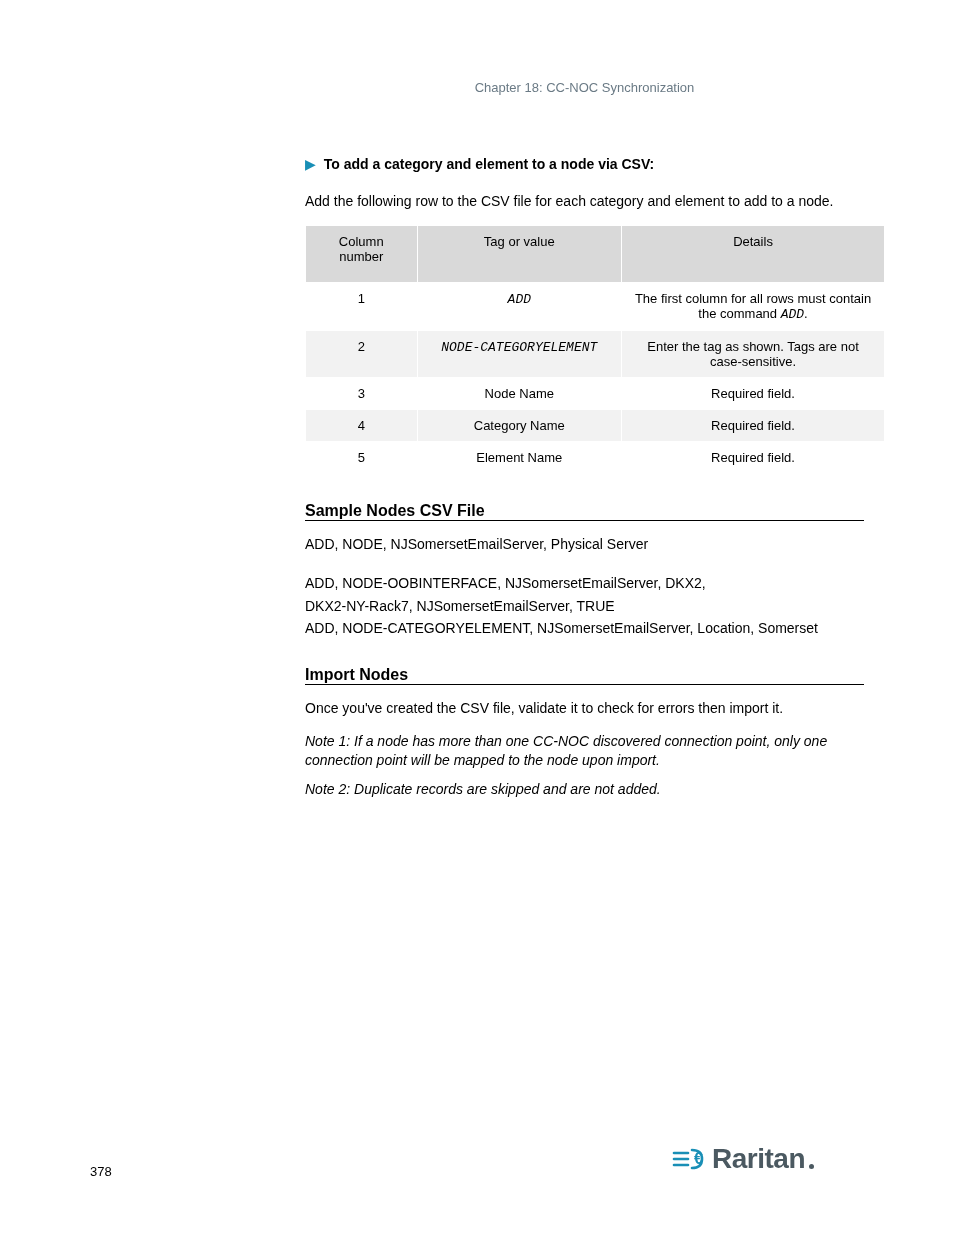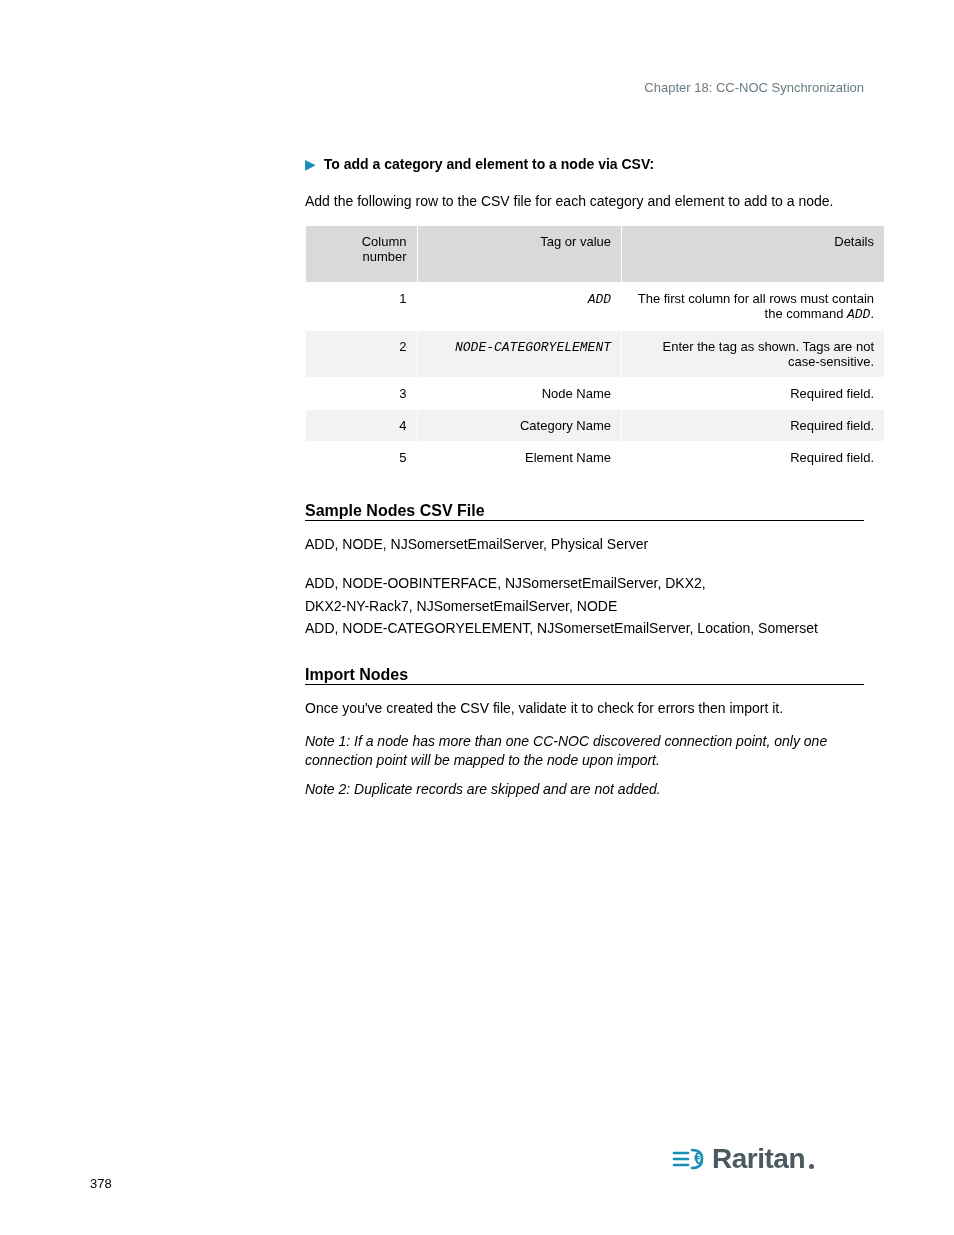--- a/index.html
+++ b/index.html
@@ -12,21 +12,21 @@
   .page {
     width: 954px;
     height: 1235px;
     position: relative;
     box-sizing: border-box;
     padding: 80px 90px 0 305px;
   }
   .chapter-ref {
     font-size: 13px;
     color: #6a7a85;
-    text-align: right;
+    text-align: center;
     margin-bottom: 60px;
   }
   .triangle-line {
     display: flex;
     align-items: flex-start;
     margin-bottom: 18px;
   }
   .triangle {
     color: #198fb6;
     font-size: 14px;
@@ -46,21 +46,21 @@
   }
   table.data {
     width: 580px;
     border-collapse: collapse;
     font-size: 13px;
     margin-bottom: 28px;
   }
   table.data th, table.data td {
     border: 1px solid #ffffff;
     padding: 8px 10px;
-    text-align: right;
+    text-align: center;
     vertical-align: top;
   }
   table.data thead th {
     background: #d9d9d9;
     font-weight: normal;
     color: #000;
     height: 40px;
   }
   table.data tbody tr:nth-child(odd)  td { background: #ffffff; }
   table.data tbody tr:nth-child(even) td { background: #f2f2f2; }
@@ -77,21 +77,21 @@
   }
   .note {
     font-style: italic;
     font-size: 14px;
     line-height: 1.35;
     margin-bottom: 10px;
   }
   .pagenum {
     position: absolute;
     left: 90px;
-    bottom: 44px;
+    bottom: 56px;
     font-size: 13px;
   }
   .logo {
     position: absolute;
     right: 140px;
     bottom: 60px;
     display: flex;
     align-items: center;
     gap: 6px;
   }
@@ -158,21 +158,21 @@
         <td class="col0">5</td>
         <td class="col1">Element Name</td>
         <td class="col2">Required field.</td>
       </tr>
     </tbody>
   </table>
 
   <h3 class="section">Sample Nodes CSV File</h3>
   <div class="body-text" style="margin-bottom:20px">ADD, NODE, NJSomersetEmailServer, Physical Server</div>
   <div class="body-text" style="margin-bottom:4px">ADD, NODE-OOBINTERFACE, NJSomersetEmailServer, DKX2,</div>
-  <div class="body-text" style="margin-bottom:4px">DKX2-NY-Rack7, NJSomersetEmailServer, NODE</div>
+  <div class="body-text" style="margin-bottom:4px">DKX2-NY-Rack7, NJSomersetEmailServer, TRUE</div>
   <div class="body-text">ADD, NODE-CATEGORYELEMENT, NJSomersetEmailServer, Location, Somerset</div>
 
   <h3 class="section">Import Nodes</h3>
   <div class="body-text">Once you've created the CSV file, validate it to check for errors then import it.</div>
   <div class="note">Note 1: If a node has more than one CC-NOC discovered connection point, only one connection point will be mapped to the node upon import.</div>
   <div class="note">Note 2: Duplicate records are skipped and are not added.</div>
 
   <div class="pagenum">378</div>
 
   <div class="logo">

